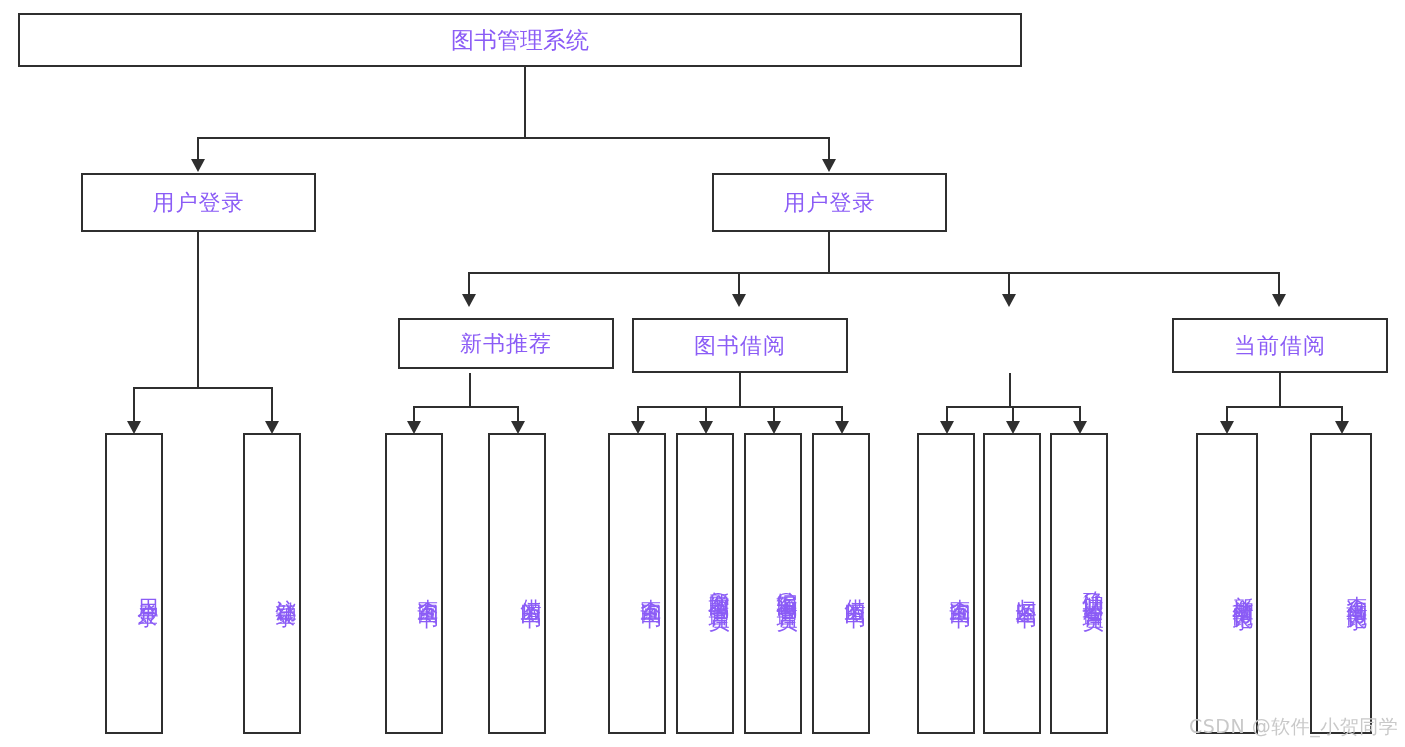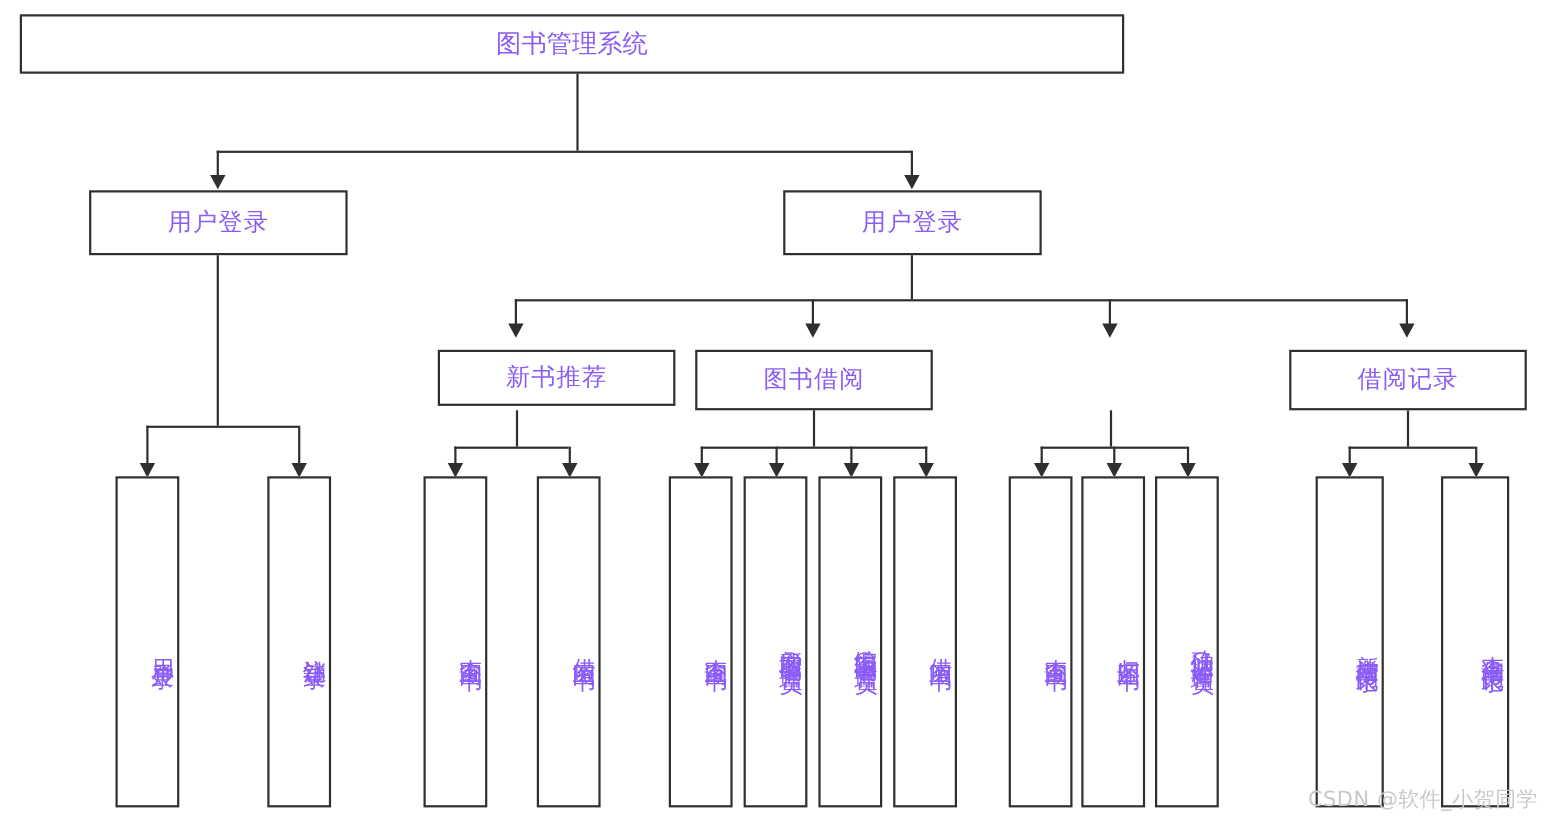--- a/index.html
+++ b/index.html
@@ -122,21 +122,21 @@
   <div class="vline" style="left:1278px; top:272px; height:24px;"></div>
   <div class="arrow" style="left:1272px; top:294px;"></div>
 
   <div class="node horiz" style="left:362px; top:318px; width:216px; height:51px;margin-left:36px;">
     <span>新书推荐</span>
   </div>
   <div class="node horiz" style="left:632px; top:318px; width:216px; height:55px;">
     <span>图书借阅</span>
   </div>
   <div class="node horiz" style="left:1172px; top:318px; width:216px; height:55px;">
-    <span>借阅记录</span>
+    <span>当前借阅</span>
   </div>
 
   <div class="vline" style="left:469px; top:373px; height:33px;"></div>
   <div class="hline" style="left:413px; top:406px; width:104px;"></div>
   <div class="vline" style="left:413px; top:406px; height:17px;"></div>
   <div class="arrow" style="left:407px; top:421px;"></div>
   <div class="vline" style="left:517px; top:406px; height:17px;"></div>
   <div class="arrow" style="left:511px; top:421px;"></div>
 
   <div class="vline" style="left:739px; top:373px; height:33px;"></div>

